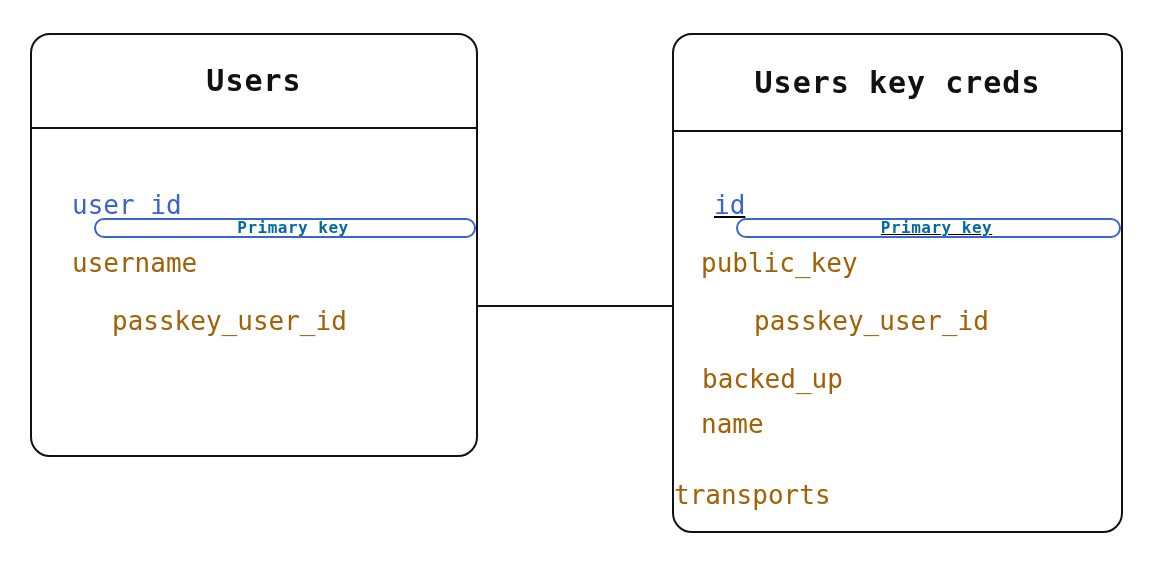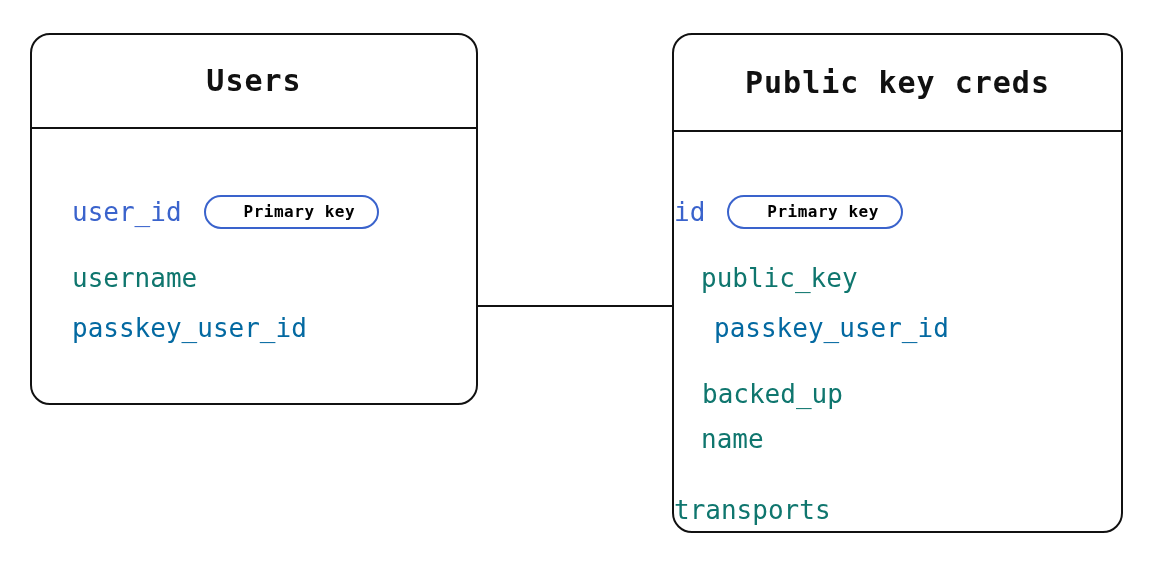--- a/index.html
+++ b/index.html
@@ -63,70 +63,70 @@
     box-sizing: border-box;
   }
 
   
   .field-row {
     position: absolute;
     left: 0;
     right: 0;
     height: 40px;
     display: flex;
-    align-items: center;
     box-sizing: border-box;
+    flex-direction: column;
   }
   .field-name {
     font-family: "DejaVu Sans Mono", "Liberation Mono", monospace;
     font-size: 26px;
     line-height: 1;
     white-space: nowrap;
     color: #111111;
   }
   .field-name.pk   { color: #3A63CC; }
-  .field-name.fk   { color: #0369a1; }
-  .field-name.norm { color: #0f766e; margin-top: 16px; }
+  .field-name.fk   { color: #a16207; margin-left: 40px; }
+  .field-name.norm { color: #a16207; }
 
   
   .pk-badge {
     display: inline-flex;
     align-items: center;
     justify-content: center;
     box-sizing: border-box;
     height: 34px;
     padding: 0 22px;
     margin-left: 22px;
     border: 2px solid #3A63CC;
     border-radius: 999px;
     background: #ffffff;
   }
   .pk-badge-label {
     font-family: "DejaVu Sans Mono", "Liberation Mono", monospace;
     font-weight: bold;
     font-size: 16px;
     letter-spacing: 0.5px;
-    color: #000000;
+    color: #0369a1;
     white-space: nowrap;
     line-height: 1;
     margin-left: 16px;
   }
 
   
   .connector {
     position: absolute;
     background: #111111;
     height: 2px;
   }
 </style>
 </head>
 <body>
 
 <div id="canvas">
-    <div class="entity" style="left: 30px; top: 33px; width: 448px; height: 372px;">
+    <div class="entity" style="left: 30px; top: 33px; width: 448px; height: 424px;">
       <div class="entity-header" style="height: 92px;">
         <div class="entity-title">Users</div>
       </div>
       <div class="entity-divider" style="top: 92px;"></div>
       <div class="entity-fields">
         <div class="field-row" style="top: 157px; padding-left: 40px;">
           <span class="field-name pk">user_id</span>
           <span class="pk-badge">
             <span class="pk-badge-label">Primary key</span>
           </span>
@@ -134,25 +134,25 @@
         <div class="field-row" style="top: 215px; padding-left: 40px;">
           <span class="field-name norm">username</span>
         </div>
         <div class="field-row" style="top: 273px; padding-left: 40px;">
           <span class="field-name fk">passkey_user_id</span>
         </div>
       </div>
     </div>
     <div class="entity" style="left: 672px; top: 33px; width: 451px; height: 500px;">
       <div class="entity-header" style="height: 95px;">
-        <div class="entity-title">Public key creds</div>
+        <div class="entity-title">Users key creds</div>
       </div>
       <div class="entity-divider" style="top: 95px;"></div>
       <div class="entity-fields">
-        <div class="field-row" style="top: 157px; ">
+        <div class="field-row" style="top: 157px; padding-left: 40px; text-decoration: underline;">
           <span class="field-name pk">id</span>
           <span class="pk-badge">
             <span class="pk-badge-label">Primary key</span>
           </span>
         </div>
         <div class="field-row" style="top: 215px; padding-left: 27px;">
           <span class="field-name norm">public_key</span>
         </div>
         <div class="field-row" style="top: 273px; padding-left: 40px;">
           <span class="field-name fk">passkey_user_id</span>

